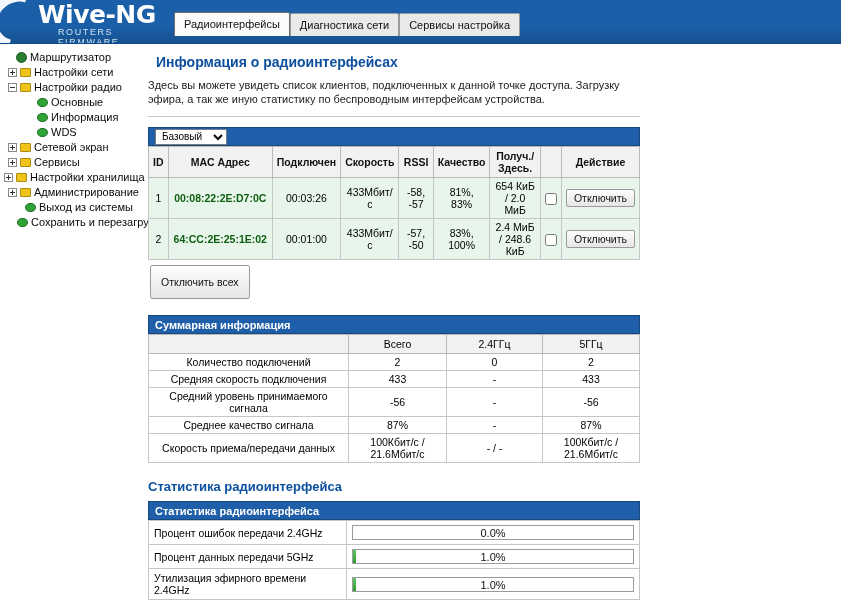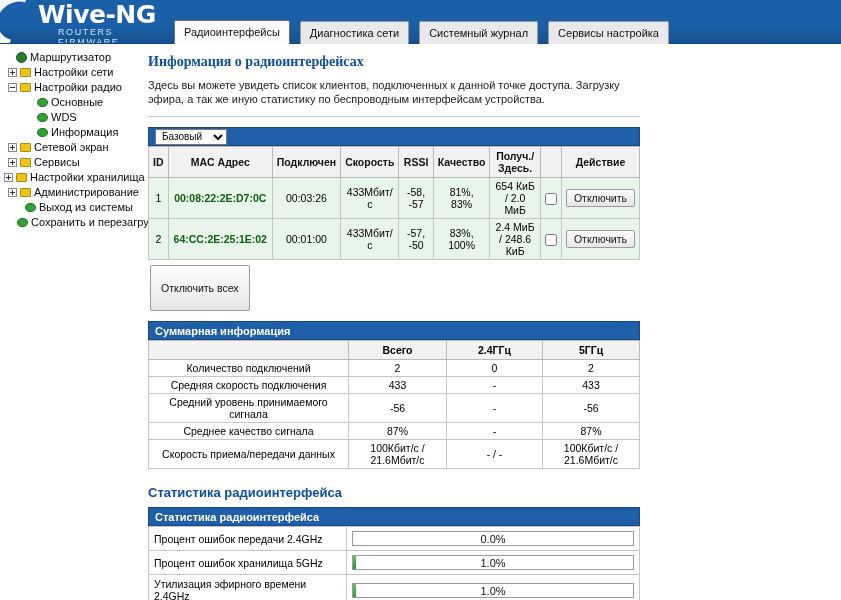--- a/index.html
+++ b/index.html
@@ -54,23 +54,23 @@
     position: absolute;
     left: 58px; top: 28px;
     color: #cfe2f5;
     font-size: 9px;
     letter-spacing: 1.6px;
     font-family: "Liberation Sans", sans-serif;
   }
   .tabs {
     display: flex;
     align-items: flex-end;
-    gap: 10px;
+    gap: 0;
     padding-left: 4px;
-    margin-bottom: 0px;
+    margin-bottom: 8px;
   }
   .tab {
     background: #e9e9e9;
     border: 1px solid #9a9a9a;
     border-bottom: none;
     padding: 4px 9px 4px 9px;
     font-size: 11px;
     color: #111;
     line-height: 14px;
     border-radius: 2px 2px 0 0;
@@ -157,22 +157,22 @@
     border: 1px solid #1c7020;
     margin-left: 1px;
   }
   .tlabel { line-height: 13px; }
 
   
   h1.page-title {
     color: #0b4f9e;
     font-size: 14px;
     font-weight: bold;
-    margin: 2px 0 8px 0;
-    font-family: Liberation Serif, serif;
+    margin: 2px 0 8px 8px;
+    font-family: Liberation Sans, sans-serif;
   }
   .intro {
     font-size: 11px;
     color: #222;
     line-height: 14px;
     margin: 0 0 10px 0;
     max-width: 500px;
   }
   .hr { border-top: 1px solid #c9c9c9; margin: 4px 0 10px 0; width: 492px;}
   h2.sect-title {
@@ -235,30 +235,30 @@
   button.btn {
     font-family: "Liberation Sans", sans-serif;
     font-size: 10.5px;
     padding: 2px 7px;
     border: 1px solid #9a9a9a;
     background: linear-gradient(to bottom,#fdfdfd,#e6e6e6);
     color: #111;
     cursor: pointer;
     border-radius: 2px;
   }
-  button.btn.wide { padding: 16px 10px; }
+  button.btn.wide { padding: 10px 10px; }
   .btn-row { margin: 5px 0 0 2px; }
 
   
   table.summary { width: 100%; border-collapse: collapse; font-size: 10.5px; }
   table.summary th {
     background: #f2f2f2;
     border: 1px solid #b9b9b9;
     padding: 3px 16px;
-    font-weight: bold;
+    font-weight: normal;
     height: 18px;
   }
   table.summary td {
     border: 1px solid #c6c6c6;
     padding: 2px 5px;
     height: 17px;
     text-align: center;
   }
   table.summary td.label { text-align: center; }
 
@@ -296,21 +296,20 @@
 
 <div class="header">
   <div class="logo-wrap">
     <div class="logo-swoosh"></div>
     <div class="logo-text">Wive-NG</div>
     <div class="logo-sub">ROUTERS FIRMWARE</div>
   </div>
   <div class="tabs">
     <div class="tab active">Радиоинтерфейсы</div>
     <div class="tab">Диагностика сети</div>
-    <div class="tab">Системный журнал</div>
     <div class="tab">Сервисы настройка</div>
   </div>
 </div>
 
 <div class="body-wrap">
 
   <div class="sidebar">
     <div class="tree">
 
       <div class="tnode">
@@ -338,28 +337,28 @@
         <span class="ind" style="width:20px"></span>
         <span class="pm none"></span>
         <span class="ico dot"></span>
         <span class="tlabel">Основные</span>
       </div>
 
       <div class="tnode">
         <span class="ind" style="width:20px"></span>
         <span class="pm none"></span>
         <span class="ico dot"></span>
-        <span class="tlabel">WDS</span>
+        <span class="tlabel">Информация</span>
       </div>
 
       <div class="tnode">
         <span class="ind" style="width:20px"></span>
         <span class="pm none"></span>
         <span class="ico dot"></span>
-        <span class="tlabel">Информация</span>
+        <span class="tlabel">WDS</span>
       </div>
 
       <div class="tnode">
         <span class="ind" style="width:4px"></span>
         <span class="pm plus"></span>
         <span class="ico folder"></span>
         <span class="tlabel">Сетевой экран</span>
       </div>
 
       <div class="tnode">
@@ -453,21 +452,21 @@
             <td><input type="checkbox" style=""></td>
             <td><button class="btn">Отключить</button></td>
           </tr>
         </tbody>
       </table>
       <div class="btn-row">
         <button class="btn wide">Отключить всех</button>
       </div>
     </div>
 
-    <div class="panel" style="margin-top:10px">
+    <div class="panel" style="margin-top:16px">
       <div class="panel-head">
         <span>Суммарная информация</span>
       </div>
       <table class="summary">
         <thead>
           <tr>
             <th style="width:200px"></th>
             <th style="width:98px">Всего</th>
             <th style="width:96px">2.4ГГц</th>
             <th>5ГГц</th>
@@ -519,21 +518,21 @@
           <tr>
             <td class="stat-label">Процент ошибок передачи 2.4GHz</td>
             <td>
               <div class="bar-outer">
                 <div class="bar-fill" style="width: 0%;"></div>
                 <div class="bar-text">0.0%</div>
               </div>
             </td>
           </tr>
           <tr>
-            <td class="stat-label">Процент ошибок хранилища 5GHz</td>
+            <td class="stat-label">Процент данных передачи 5GHz</td>
             <td>
               <div class="bar-outer">
                 <div class="bar-fill" style="width: 1.2%;"></div>
                 <div class="bar-text">1.0%</div>
               </div>
             </td>
           </tr>
           <tr>
             <td class="stat-label">Утилизация эфирного времени 2.4GHz</td>
             <td>

